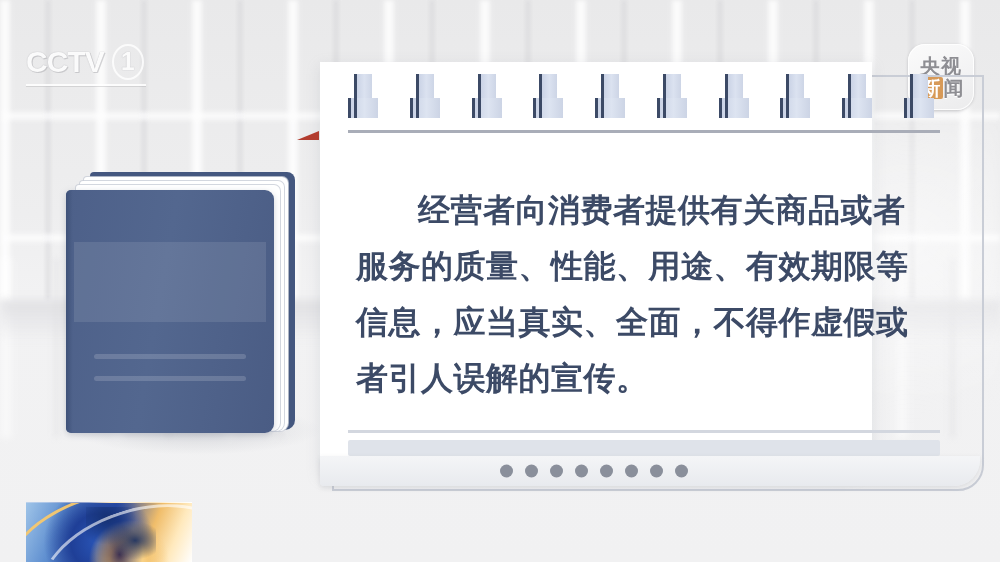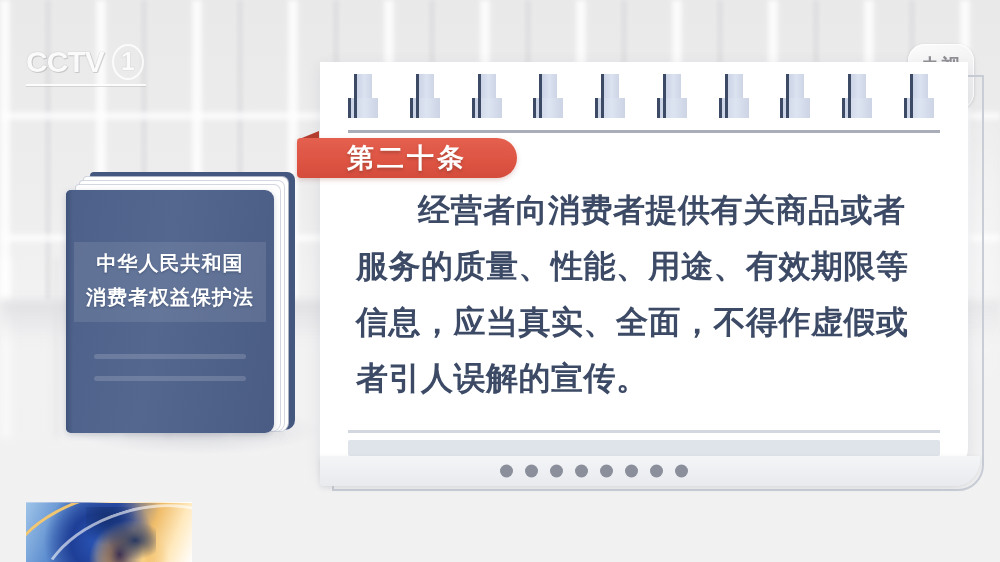--- a/index.html
+++ b/index.html
@@ -166,21 +166,21 @@
     width: 648px; height: 412px;
     border: 2px solid #c9cdd6;
     border-radius: 0 0 26px 0;
     background: transparent;
   }
 
   
   .note-card {
     position: absolute;
     left: 320px; top: 62px;
-    width: 648px; height: 412px;
+    width: 552px; height: 412px;
     background: #ffffff;
     border-radius: 0 0 26px 0;
     box-shadow: 0 4px 14px rgba(150,155,165,0.22);
   }
 
   
   .rings {
     position: absolute;
     left: 28px; top: 12px;
     width: 590px; height: 44px;
@@ -531,37 +531,30 @@
         <div class="dot"></div>
         <div class="dot"></div>
         <div class="dot"></div>
         <div class="dot"></div>
         <div class="dot"></div>
         <div class="dot"></div>
       </div>
   </div>
 
   <div class="ribbon-fold"></div>
-  <div class="ribbon">
-    <span class="ribbon-label">第二十条</span>
-  </div>
 
   <div class="book-shadow"></div>
   <div class="book">
     <div class="book-pages-back"></div>
     <div class="book-page bp1"></div>
     <div class="book-page bp2"></div>
     <div class="book-page bp3"></div>
     <div class="book-cover">
       <div class="book-spine"></div>
       <div class="title-plate"></div>
-      <div class="book-title">
-        <div>中华人民共和国</div>
-        <div>消费者权益保护法</div>
-      </div>
       <div class="book-line bl1"></div>
       <div class="book-line bl2"></div>
     </div>
   </div>
 
   <div class="globe">
     <div class="globe-land"></div>
     <div class="globe-arc ga1"></div>
     <div class="globe-arc ga2"></div>
     <div class="globe-arc ga3"></div>

